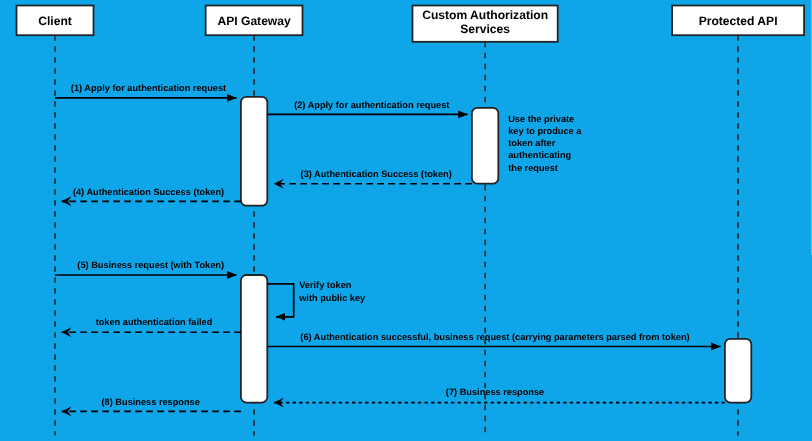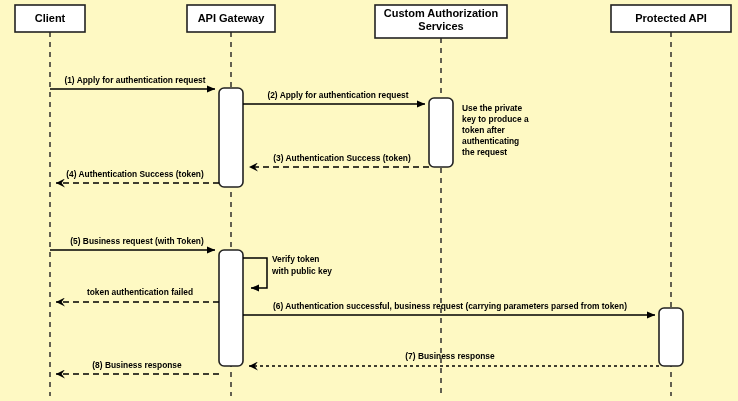--- a/index.html
+++ b/index.html
@@ -8,21 +8,21 @@
     background: #ffffff;
   }
   body {
     font-family: "Liberation Sans", sans-serif;
     -webkit-font-smoothing: antialiased;
   }
   #diagram-root {
     position: relative;
     width: 738px;
     height: 401px;
-    background: #fef9c3;
+    background: #0ea5e9;
     overflow: hidden;
   }
   #diagram-svg {
     position: absolute;
     left: 0;
     top: 0;
     width: 738px;
     height: 401px;
   }
   .participant-box {

